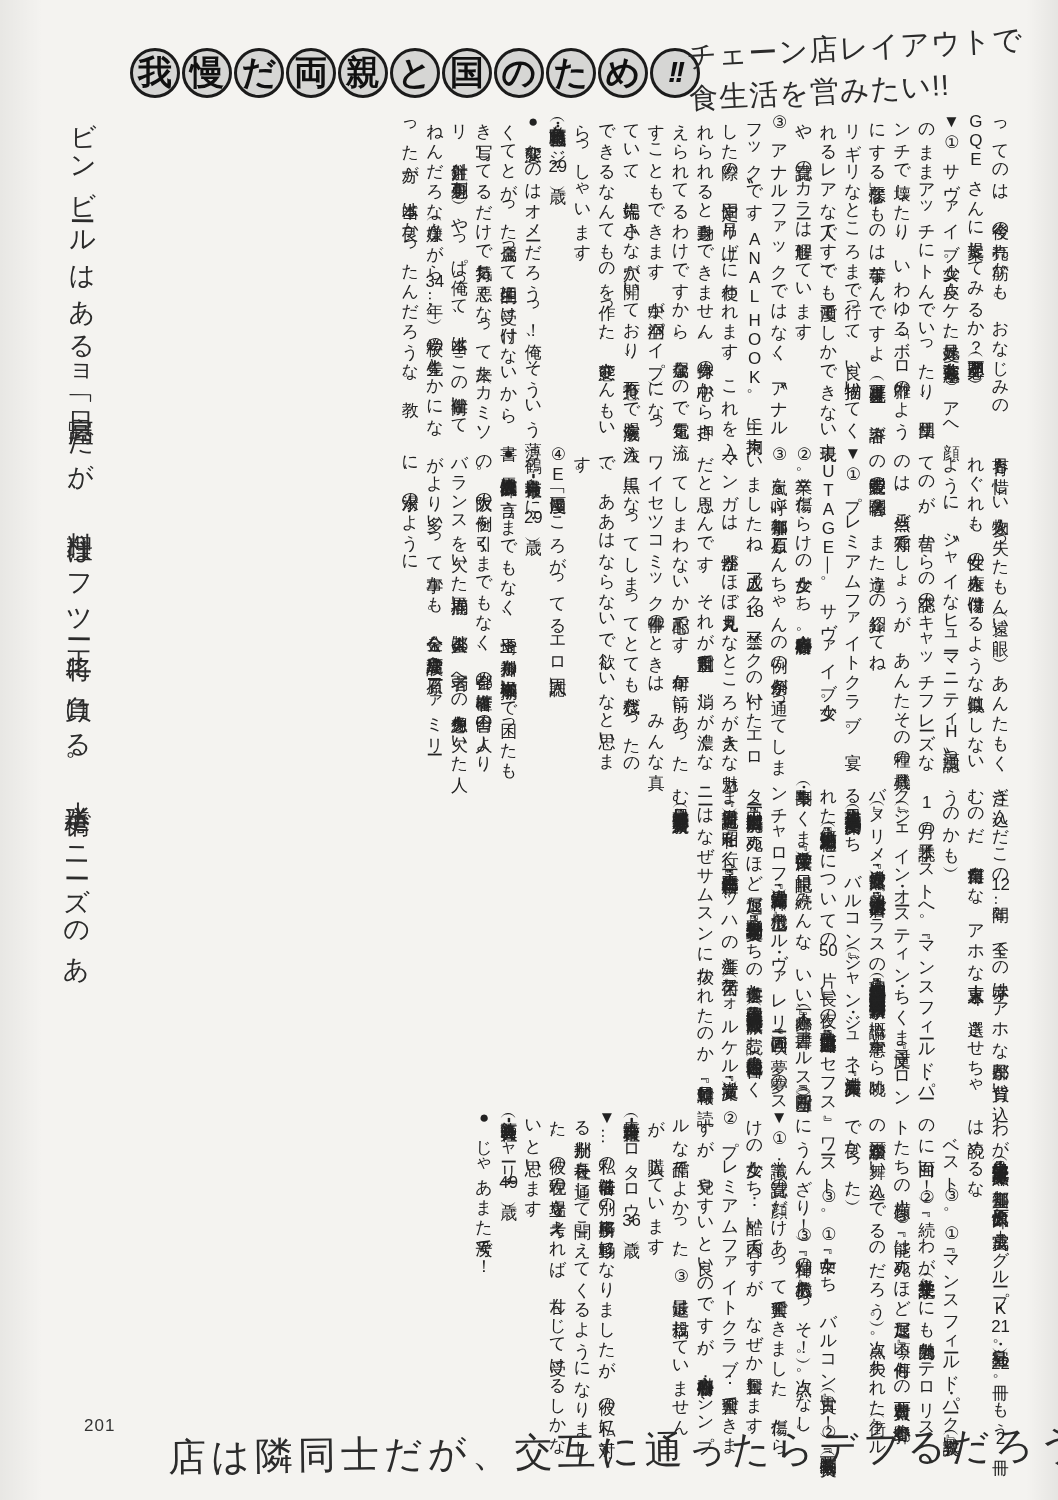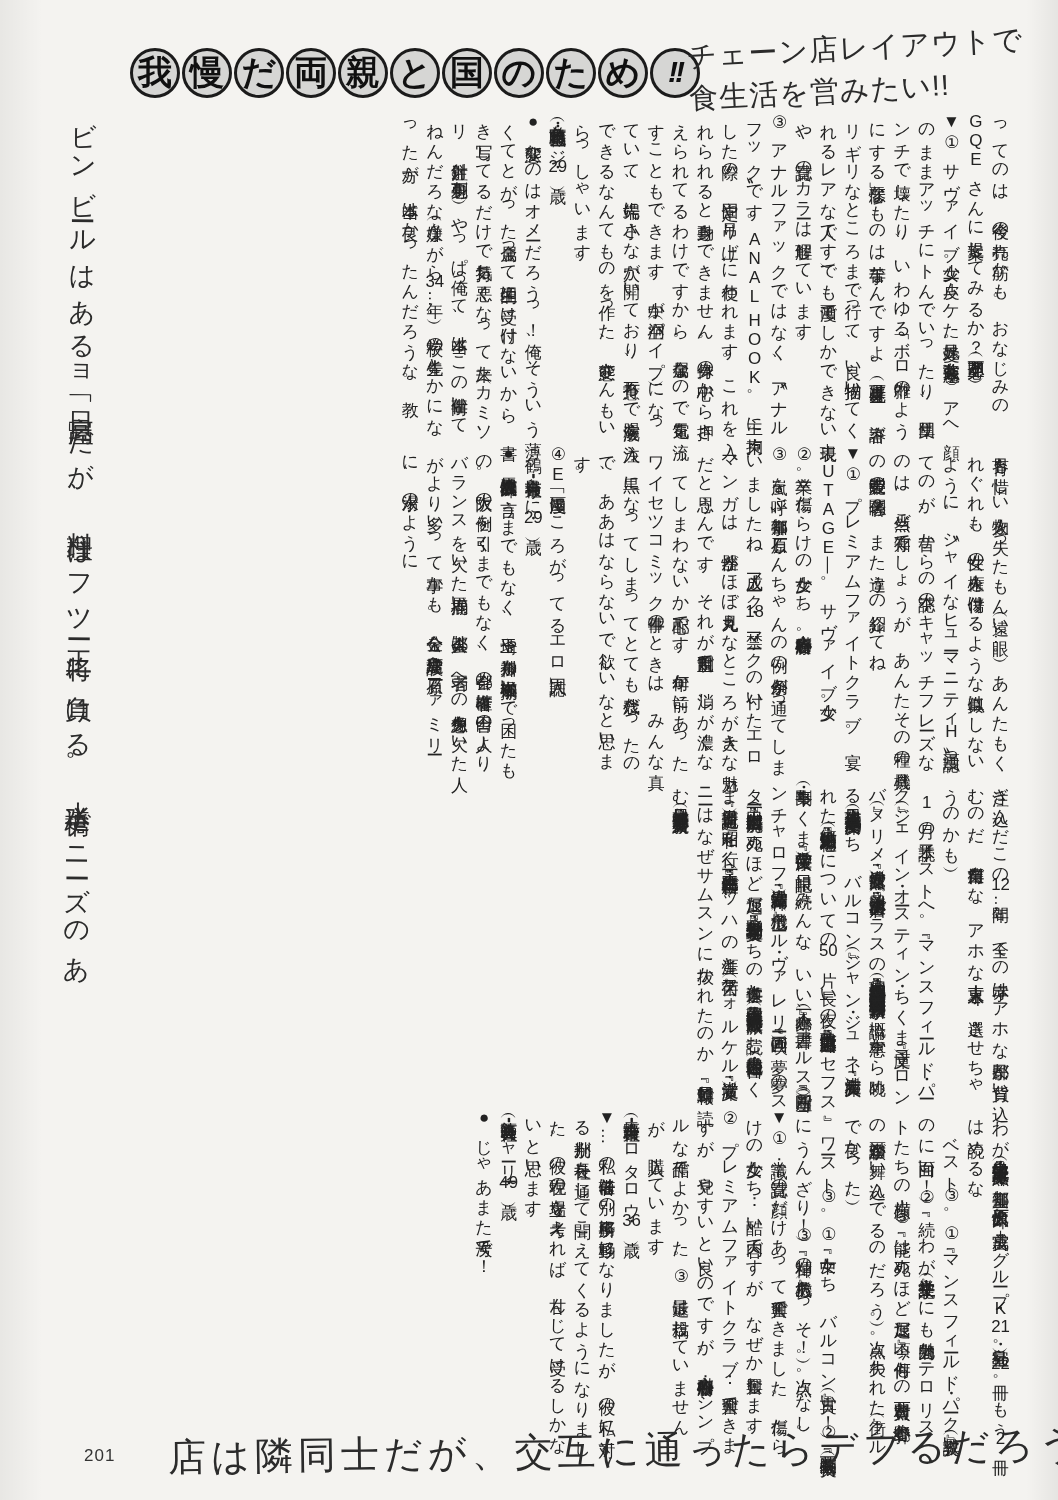--- a/index.html
+++ b/index.html
@@ -55,21 +55,21 @@
     writing-mode:vertical-rl;text-orientation:mixed;
     font-size:26px;letter-spacing:5px;line-height:1.1;
     transform:rotate(.5deg);
   }
   .hand-bottom{
     position:absolute;left:168px;top:1426px;width:880px;
     font-size:38px;letter-spacing:5px;white-space:nowrap;
     transform:rotate(-.8deg);
   }
   
-  .page-num{position:absolute;left:84px;top:1446px;font-size:17px;color:#333;letter-spacing:1px;}
+  .page-num{position:absolute;left:84px;top:1416px;font-size:17px;color:#333;letter-spacing:1px;}
 </style>
 </head>
 <body>
 
 <div class="scan-shade"></div>
 
 <div class="title-row">
   <div class="title-circle">
       <span>我</span>
     </div>

